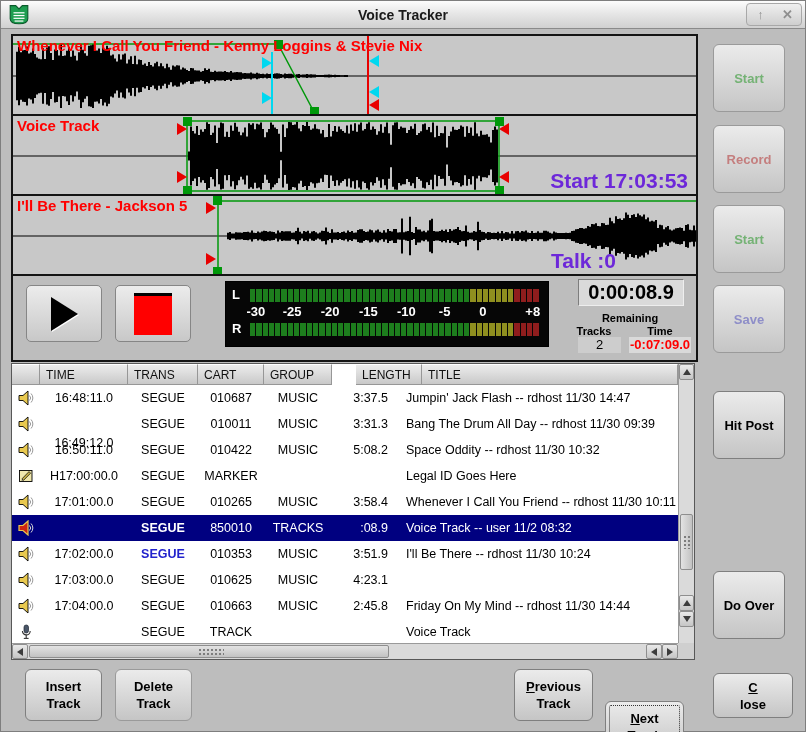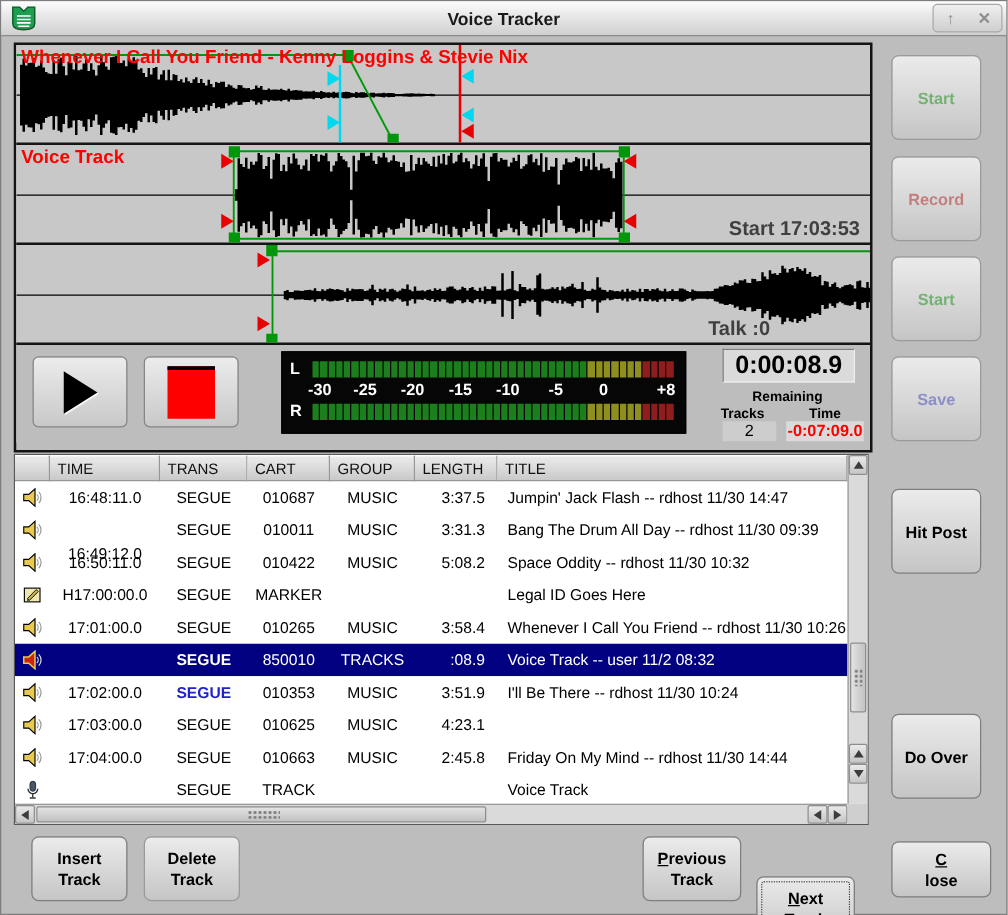--- a/index.html
+++ b/index.html
@@ -15,21 +15,21 @@
     text-align:center;font-weight:bold;font-size:14px;color:#1a1a1a}
   .winctl{position:absolute;right:3px;top:2px;width:56px;height:23px;border:1px solid #a8a8a8;
     border-radius:4px;background:linear-gradient(#efefef,#cfcfcf);display:flex}
   .winctl span{flex:1;text-align:center;line-height:22px;font-weight:bold;font-size:13px;color:#8f8f8f}
 
   
   .wfframe{position:absolute;left:10px;top:33px;width:687px;height:328px;border:2px solid #141414;background:#bdbdbd}
   .tpanel{position:relative;height:80px;background:#c8c8c8;border-bottom:2px solid #141414;overflow:hidden}
   .tpanel svg{position:absolute;left:0;top:0}
   .ttitle{position:absolute;left:4px;top:1px;color:#f00;font-weight:bold;font-size:15px;white-space:nowrap}
-  .tnote{position:absolute;bottom:1px;color:#404040;font-weight:bold;font-size:16px;white-space:nowrap}
+  .tnote{position:absolute;bottom:1px;color:#6d28d9;font-weight:bold;font-size:21px;white-space:nowrap}
   #note-1{right:8px}
   #note-2{right:80px}
 
   
   .transport{position:relative;height:78px;background:#bdbdbd}
   .tbtn{position:absolute;top:9px;width:76px;height:57px;border:1px solid #868686;border-radius:5px;
     background:linear-gradient(#ececec,#c8c8c8);display:flex;align-items:center;justify-content:center}
   #play-btn{left:13px}
   #stop-btn{left:102px}
   .playglyph{width:0;height:0;border-left:27px solid #000;border-top:17px solid transparent;border-bottom:17px solid transparent;filter:drop-shadow(1px 1px 0 #fff)}
@@ -176,20 +176,21 @@
       <svg id="wf2" width="683" height="80" viewBox="0 0 683 80" preserveAspectRatio="none">
           <line x1="0" y1="40" x2="683" y2="40" stroke="#000" stroke-width="1"></line>
           <path d="M215 36.7L215 43.3M217 35.9L217 44.1M219 37.5L219 42.5M221 37.5L221 42.5M223 36.3L223 43.7M225 36.4L225 43.6M227 36.5L227 43.5M229 36.7L229 43.3M231 36.1L231 43.9M233 36.0L233 44.0M235 35.8L235 44.2M237 36.4L237 43.6M239 34.6L239 45.4M241 36.7L241 43.3M243 36.9L243 43.1M245 35.4L245 44.6M247 36.6L247 43.4M249 35.4L249 44.6M251 34.8L251 45.2M253 35.1L253 44.9M255 35.7L255 44.3M257 35.2L257 44.8M259 35.7L259 44.3M261 36.1L261 43.9M263 37.4L263 42.6M265 34.5L265 45.5M267 36.6L267 43.4M269 35.0L269 45.0M271 35.4L271 44.6M273 35.3L273 44.7M275 35.2L275 44.8M277 35.3L277 44.7M279 36.7L279 43.3M281 36.4L281 43.6M283 35.0L283 45.0M285 31.8L285 48.2M287 35.8L287 44.2M289 37.5L289 42.5M291 35.0L291 45.0M293 35.8L293 44.2M295 34.7L295 45.3M297 37.3L297 42.7M299 35.4L299 44.6M301 34.9L301 45.1M303 36.2L303 43.8M305 37.4L305 42.6M307 36.4L307 43.6M309 34.7L309 45.3M311 35.1L311 44.9M313 31.5L313 48.5M315 35.7L315 44.3M317 36.9L317 43.1M319 33.2L319 46.8M321 36.5L321 43.5M323 36.5L323 43.5M325 36.1L325 43.9M327 37.0L327 43.0M329 36.0L329 44.0M331 35.5L331 44.5M333 36.8L333 43.2M335 34.5L335 45.5M337 35.9L337 44.1M339 34.9L339 45.1M341 36.7L341 43.3M343 36.5L343 43.5M345 34.0L345 46.0M347 33.2L347 46.8M349 33.2L349 46.8M351 35.0L351 45.0M353 36.1L353 43.9M355 35.6L355 44.4M357 33.4L357 46.6M359 34.3L359 45.7M361 36.4L361 43.6M363 34.4L363 45.6M365 33.5L365 46.5M367 35.8L367 44.2M369 36.8L369 43.2M371 34.2L371 45.8M373 36.6L373 43.4M375 33.1L375 46.9M377 35.1L377 44.9M379 35.4L379 44.6M381 33.0L381 47.0M383 33.1L383 46.9M385 36.5L385 43.5M387 36.3L387 43.7M389 22.6L389 57.4M391 36.3L391 43.7M393 35.4L393 44.6M395 35.0L395 45.0M397 20.8L397 59.2M399 36.1L399 43.9M401 36.9L401 43.1M403 31.1L403 48.9M405 33.6L405 46.4M407 33.5L407 46.5M409 35.6L409 44.4M411 34.8L411 45.2M413 36.2L413 43.8M415 34.5L415 45.5M417 24.2L417 55.8M419 22.8L419 57.2M421 34.9L421 45.1M423 35.6L423 44.4M425 35.4L425 44.6M427 34.9L427 45.1M429 33.7L429 46.3M431 35.0L431 45.0M433 33.5L433 46.5M435 36.1L435 43.9M437 33.1L437 46.9M439 34.8L439 45.2M441 33.5L441 46.5M443 33.0L443 47.0M445 31.0L445 49.0M447 33.9L447 46.1M449 35.2L449 44.8M451 34.9L451 45.1M453 29.6L453 50.4M455 35.8L455 44.2M457 36.8L457 43.2M459 36.6L459 43.4M461 34.9L461 45.1M463 35.8L463 44.2M465 25.8L465 54.2M467 34.0L467 46.0M469 35.7L469 44.3M471 35.9L471 44.1M473 37.3L473 42.7M475 35.9L475 44.1M477 36.3L477 43.7M479 37.0L479 43.0M481 36.8L481 43.2M483 37.1L483 42.9M485 35.7L485 44.3M487 37.3L487 42.7M489 34.9L489 45.1M491 37.2L491 42.8M493 35.9L493 44.1M495 36.3L495 43.7M497 37.4L497 42.6M499 34.9L499 45.1M501 37.5L501 42.5M503 35.2L503 44.8M505 35.1L505 44.9M507 36.6L507 43.4M509 35.1L509 44.9M511 35.6L511 44.4M513 34.5L513 45.5M515 36.4L515 43.6M517 37.0L517 43.0M519 34.9L519 45.1M521 37.1L521 42.9M523 36.8L523 43.2M525 35.3L525 44.7M527 36.7L527 43.3M529 36.7L529 43.3M531 34.8L531 45.2M533 34.7L533 45.3M535 35.5L535 44.5M537 36.8L537 43.2M539 37.5L539 42.5M541 35.5L541 44.5M543 36.5L543 43.5M545 37.0L545 43.0M547 37.0L547 43.0M549 37.0L549 43.0M551 37.0L551 43.0M553 36.7L553 43.3M555 37.0L555 43.0M557 36.8L557 43.2M559 35.0L559 45.0M561 34.7L561 45.3M563 33.2L563 46.8M565 33.1L565 46.9M567 32.0L567 48.0M569 32.1L569 47.9M571 32.8L571 47.2M573 32.2L573 47.8M575 29.9L575 50.1M577 30.8L577 49.2M579 28.1L579 51.9M581 28.3L581 51.7M583 27.3L583 52.7M585 30.1L585 49.9M587 30.3L587 49.7M589 26.9L589 53.1M591 27.2L591 52.8M593 28.9L593 51.1M595 28.8L595 51.2M597 21.7L597 58.3M599 25.2L599 54.8M601 27.3L601 52.7M603 20.2L603 59.8M605 22.9L605 57.1M607 22.6L607 57.4M609 23.9L609 56.1M611 22.3L611 57.7M613 16.6L613 63.4M615 18.7L615 61.3M617 21.9L617 58.1M619 19.1L619 60.9M621 18.3L621 61.7M623 21.0L623 59.0M625 17.6L625 62.4M627 19.2L627 60.8M629 20.6L629 59.4M631 18.6L631 61.4M633 23.2L633 56.8M635 21.6L635 58.4M637 25.4L637 54.6M639 24.8L639 55.2M641 25.4L641 54.6M643 24.0L643 56.0M645 32.1L645 47.9M647 28.8L647 51.2M649 29.3L649 50.7M651 33.3L651 46.7M653 31.2L653 48.8M655 29.9L655 50.1M657 33.5L657 46.5M659 34.6L659 45.4M661 33.4L661 46.6M663 32.2L663 47.8M665 31.9L665 48.1M667 31.4L667 48.6M669 32.1L669 47.9M671 34.7L671 45.3M673 28.9L673 51.1M675 28.3L675 51.7M677 33.7L677 46.3M679 34.2L679 45.8M681 29.6L681 50.4M683 34.2L683 45.8" stroke="#000" stroke-width="2" fill="none"></path>
           <line x1="205" y1="0" x2="205" y2="80" stroke="#00980a" stroke-width="1.5"></line>
           <line x1="205" y1="5" x2="683" y2="5" stroke="#00980a" stroke-width="1.5"></line>
           <rect x="200" y="0" width="9" height="9" fill="#00980a"></rect>
           <rect x="200" y="71" width="9" height="9" fill="#00980a"></rect>
           <polygon points="193,6 203,12 193,18" fill="#e80000"></polygon>
           <polygon points="193,57 203,63 193,69" fill="#e80000"></polygon>
         </svg>
+      <div class="ttitle">I'll Be There - Jackson 5</div>
       <div class="tnote" id="note-2">Talk :0</div>
     </div>
 
     <div class="transport">
       <div class="tbtn" id="play-btn">
         <span class="playglyph"></span>
       </div>
       <div class="tbtn" id="stop-btn">
         <span class="stopglyph"></span>
       </div>
@@ -314,21 +315,21 @@
     </div>
   </div>
 
   <div class="logtable">
     <div class="lheader" id="log-header">
         <div class="hcell" style="width: 28px;"></div>
         <div class="hcell" style="width: 88px;">TIME</div>
         <div class="hcell" style="width: 70px;">TRANS</div>
         <div class="hcell" style="width: 66px;">CART</div>
         <div class="hcell" style="width: 68px;">GROUP</div>
-        <div class="hcell" style="width: 66px;">LENGTH</div>
+        <div class="hcell" style="width: 66px; margin-left: 24px;">LENGTH</div>
         <div class="hcell" style="flex: 1 1 0%;">TITLE</div>
       </div>
     <div id="log-body">
         <div class="lrow">
     <span class="c c0" style="width: 28px;">
             <svg width="16" height="16" viewBox="0 0 16 16">
               <polygon points="1,5.5 5,5.5 10,1 10,15 5,10.5 1,10.5" fill="#e9c94f" stroke="#000" stroke-width="0.9"></polygon>
               <path d="M11.5 5.5 A3.6 3.6 0 0 1 11.5 10.5 M13 3.5 A6.4 6.4 0 0 1 13 12.5" fill="none" stroke="#9a9a9a" stroke-width="1"></path>
             </svg>
           </span>
@@ -387,21 +388,21 @@
             <svg width="16" height="16" viewBox="0 0 16 16">
               <polygon points="1,5.5 5,5.5 10,1 10,15 5,10.5 1,10.5" fill="#e9c94f" stroke="#000" stroke-width="0.9"></polygon>
               <path d="M11.5 5.5 A3.6 3.6 0 0 1 11.5 10.5 M13 3.5 A6.4 6.4 0 0 1 13 12.5" fill="none" stroke="#9a9a9a" stroke-width="1"></path>
             </svg>
           </span>
     <span class="c c1" style="width: 88px;">17:01:00.0</span>
     <span class="c c2" style="width: 70px;">SEGUE</span>
     <span class="c c3" style="width: 66px;">010265</span>
     <span class="c c4" style="width: 68px;">MUSIC</span>
     <span class="c c5" style="width: 66px; text-align: right;">3:58.4</span>
-    <span class="c c6" style="flex: 1 1 0%;">Whenever I Call You Friend -- rdhost 11/30 10:26</span>
+    <span class="c c6" style="flex: 1 1 0%;">Whenever I Call You Friend -- rdhost 11/30 10:11</span>
   </div>
         <div class="lrow selected">
     <span class="c c0" style="width: 28px;">
             <svg width="16" height="16" viewBox="0 0 16 16">
               <polygon points="1,5.5 5,5.5 10,1 10,15 5,10.5 1,10.5" fill="#cc2412" stroke="#e9c94f" stroke-width="1.2"></polygon>
               <path d="M11.5 5.5 A3.6 3.6 0 0 1 11.5 10.5 M13 3.5 A6.4 6.4 0 0 1 13 12.5" fill="none" stroke="#d8d8d8" stroke-width="1"></path>
             </svg>
           </span>
     <span class="c c1" style="width: 88px;"></span>
     <span class="c c2" style="width: 70px; font-weight: bold;">SEGUE</span>

